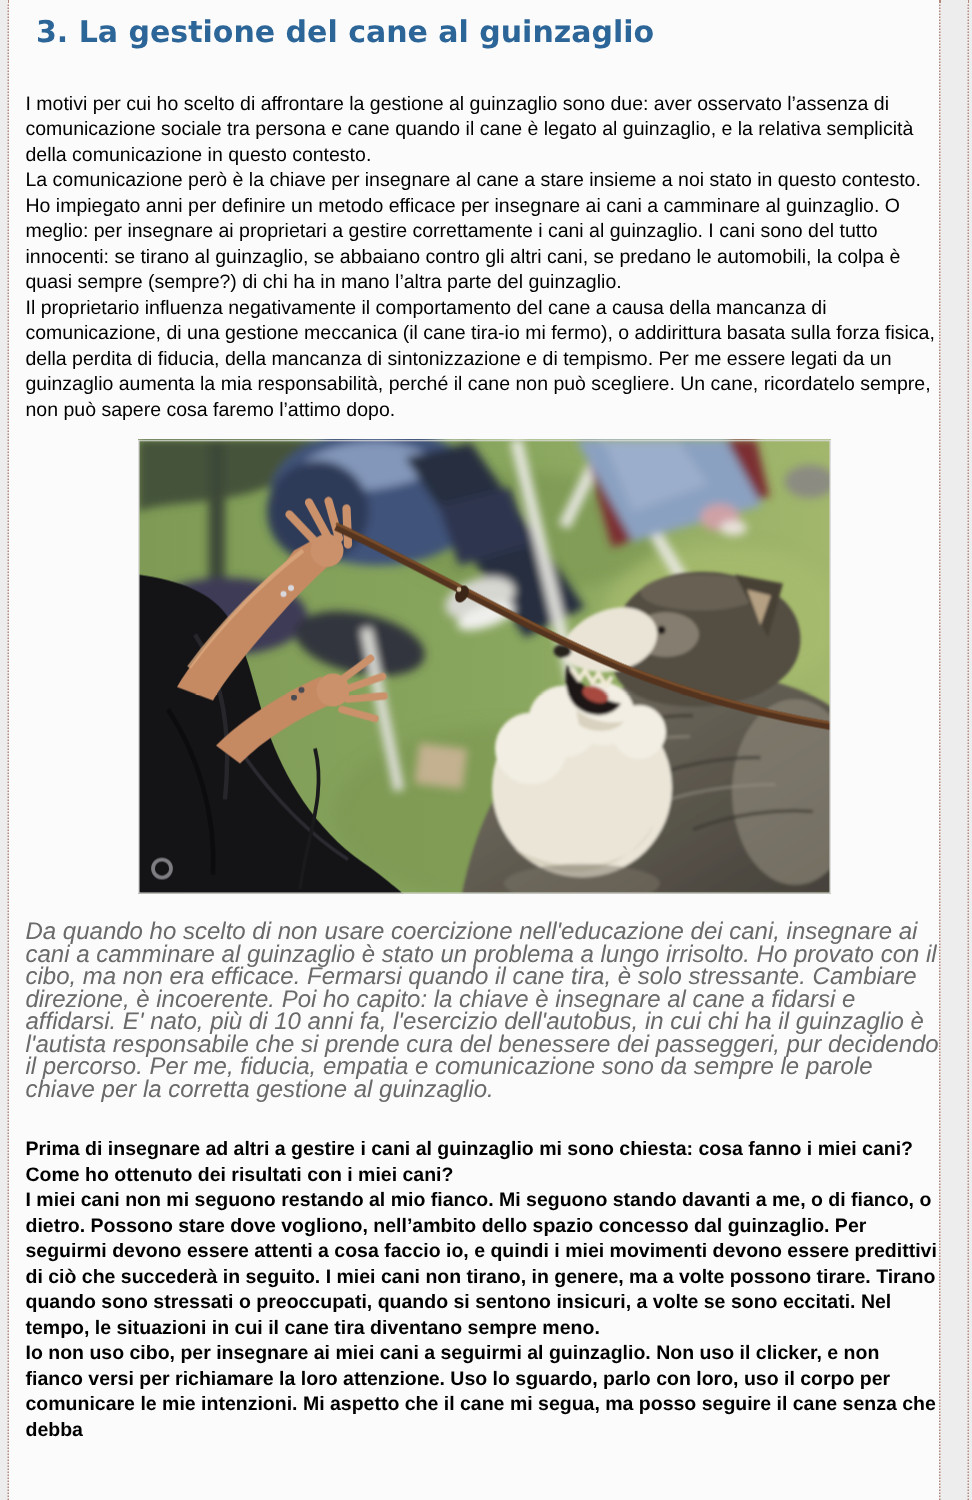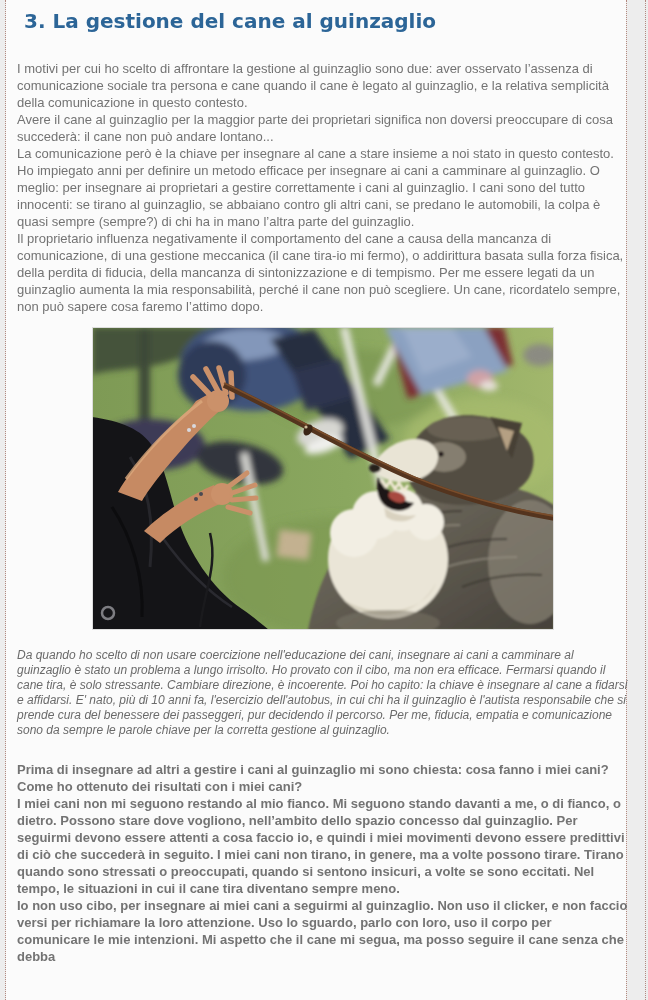--- a/index.html
+++ b/index.html
@@ -18,49 +18,48 @@
   h1.page-title{
     margin:9px 0 0 18px;
     font-family:"DejaVu Sans",sans-serif;
     font-size:20px;line-height:24px;
     font-weight:bold;color:#2c6597;
   }
   .text-block{
     margin:27px 16px 0 11px;
     width:611px;
     font-size:13px;line-height:17px;
-    color:#737373;
+    color:#000000;
   }
   .text-block p{margin:0;padding:0;}
   figure.photo-figure{margin:12px 0 0 11px;width:611px;}
   figure.photo-figure svg{display:block;margin:0 auto;width:462px;height:303px;background:#86a159;}
   figcaption.photo-caption{
     margin-top:18px;
     font-style:italic;
-    font-size:12px;line-height:15px;
+    font-size:16px;line-height:15px;
     color:#6a6a6a;
     text-align:left;
   }
   .text-block.lower{margin-top:23px;font-weight:bold;}
 </style>
 </head>
 <body>
 
 <div class="gutter gutter-left"></div>
 <div class="gutter gutter-right">
   <span class="inner-dots"></span>
 </div>
 
 <div class="content">
 
   <h1 class="page-title">3. La gestione del cane al guinzaglio</h1>
 
   <div class="text-block">
     <p>I motivi per cui ho scelto di affrontare la gestione al guinzaglio sono due: aver osservato l’assenza di comunicazione sociale tra persona e cane quando il cane è legato al guinzaglio, e la relativa semplicità della comunicazione in questo contesto.</p>
-    <p>Avere il cane al guinzaglio per la maggior parte dei proprietari significa non doversi preoccupare di cosa succederà: il cane non può andare lontano...</p>
     <p>La comunicazione però è la chiave per insegnare al cane a stare insieme a noi stato in questo contesto.</p>
     <p>Ho impiegato anni per definire un metodo efficace per insegnare ai cani a camminare al guinzaglio. O meglio: per insegnare ai proprietari a gestire correttamente i cani al guinzaglio. I cani sono del tutto innocenti: se tirano al guinzaglio, se abbaiano contro gli altri cani, se predano le automobili, la colpa è quasi sempre (sempre?) di chi ha in mano l’altra parte del guinzaglio.</p>
     <p>Il proprietario influenza negativamente il comportamento del cane a causa della mancanza di comunicazione, di una gestione meccanica (il cane tira-io mi fermo), o addirittura basata sulla forza fisica, della perdita di fiducia, della mancanza di sintonizzazione e di tempismo. Per me essere legati da un guinzaglio aumenta la mia responsabilità, perché il cane non può scegliere. Un cane, ricordatelo sempre, non può sapere cosa faremo l’attimo dopo.</p>
   </div>
 
   <figure class="photo-figure">
     <svg viewBox="0 0 462 303">
       <defs>
         <linearGradient id="grassG" x1="0" y1="0" x2="1" y2="0">
           <stop offset="0" stop-color="#7e9a55"></stop>
@@ -194,16 +193,16 @@
 
         <rect x="0.5" y="0.5" width="461" height="302" fill="none" stroke="#dddddd"></rect>
       </g>
     </svg>
     <figcaption class="photo-caption">Da quando ho scelto di non usare coercizione nell'educazione dei cani, insegnare ai cani a camminare al guinzaglio è stato un problema a lungo irrisolto. Ho provato con il cibo, ma non era efficace. Fermarsi quando il cane tira, è solo stressante. Cambiare direzione, è incoerente. Poi ho capito: la chiave è insegnare al cane a fidarsi e affidarsi. E' nato, più di 10 anni fa, l'esercizio dell'autobus, in cui chi ha il guinzaglio è l'autista responsabile che si prende cura del benessere dei passeggeri, pur decidendo il percorso. Per me, fiducia, empatia e comunicazione sono da sempre le parole chiave per la corretta gestione al guinzaglio.</figcaption>
   </figure>
 
   <div class="text-block lower">
     <p>Prima di insegnare ad altri a gestire i cani al guinzaglio mi sono chiesta: cosa fanno i miei cani? Come ho ottenuto dei risultati con i miei cani?</p>
     <p>I miei cani non mi seguono restando al mio fianco. Mi seguono stando davanti a me, o di fianco, o dietro. Possono stare dove vogliono, nell’ambito dello spazio concesso dal guinzaglio. Per seguirmi devono essere attenti a cosa faccio io, e quindi i miei movimenti devono essere predittivi di ciò che succederà in seguito. I miei cani non tirano, in genere, ma a volte possono tirare. Tirano quando sono stressati o preoccupati, quando si sentono insicuri, a volte se sono eccitati. Nel tempo, le situazioni in cui il cane tira diventano sempre meno.</p>
-    <p>Io non uso cibo, per insegnare ai miei cani a seguirmi al guinzaglio. Non uso il clicker, e non faccio versi per richiamare la loro attenzione. Uso lo sguardo, parlo con loro, uso il corpo per comunicare le mie intenzioni. Mi aspetto che il cane mi segua, ma posso seguire il cane senza che debba</p>
+    <p>Io non uso cibo, per insegnare ai miei cani a seguirmi al guinzaglio. Non uso il clicker, e non fianco versi per richiamare la loro attenzione. Uso lo sguardo, parlo con loro, uso il corpo per comunicare le mie intenzioni. Mi aspetto che il cane mi segua, ma posso seguire il cane senza che debba</p>
   </div>
 
 </div>
 
 </body></html>

